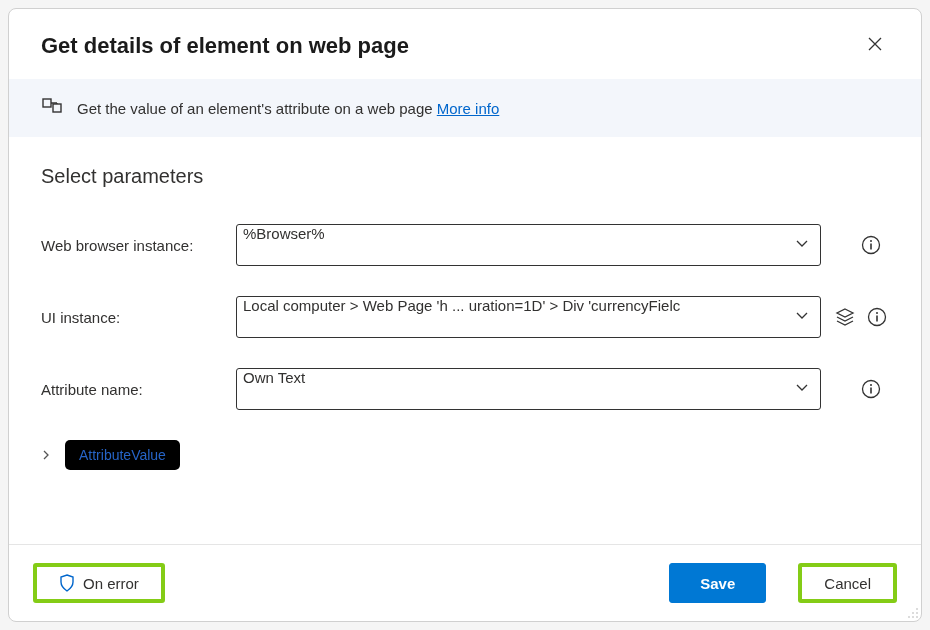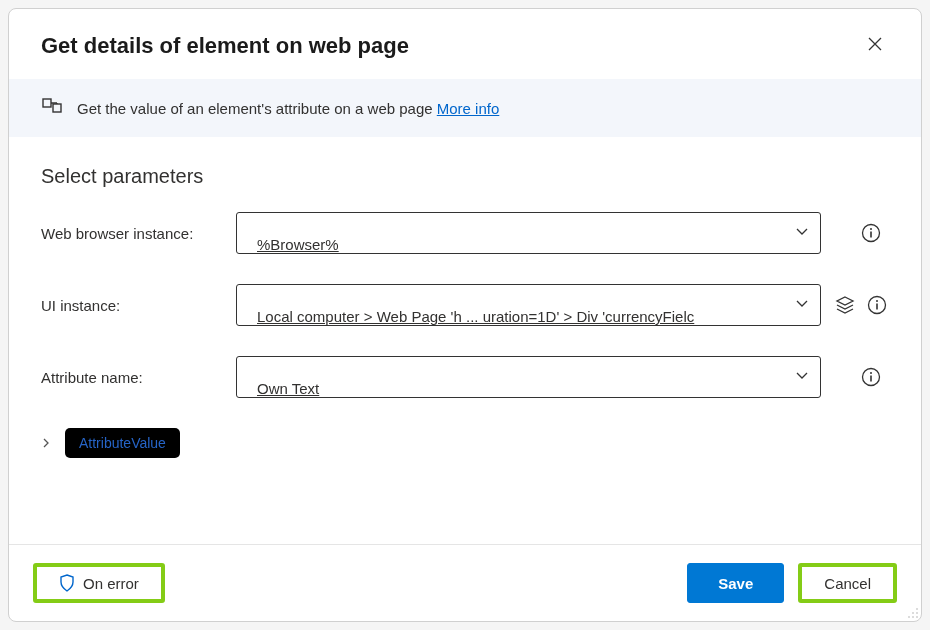--- a/index.html
+++ b/index.html
@@ -61,21 +61,21 @@
       text-decoration: underline;
       cursor: pointer;
     }
     .body {
       padding: 28px 32px 0 32px;
       flex: 1;
     }
     .section-title {
       font-size: 20px;
       color: #323130;
-      margin-bottom: 24px;
+      margin-bottom: 36px;
       font-weight: 400;
     }
     .field-row {
       display: flex;
       align-items: center;
       margin-bottom: 30px;
     }
     .field-label {
       width: 195px;
       font-size: 15px;
@@ -83,30 +83,29 @@
     }
     .field-control {
       position: relative;
       width: 585px;
     }
     .combo {
       width: 100%;
       height: 42px;
       border: 1px solid #333;
       border-radius: 3px;
-      padding: 0 40px 0 20px;
-      font-size: 15px;
-      color: #323130;
-      display: flex;
-      align-items: flex-end;
+      padding: 0 40px 0 6px;
+      font-size: 15px;
+      color: #323130;
+      display: flex;
+      align-items: flex-start;
       background: #fff;
       cursor: pointer;
       overflow: hidden;
       white-space: nowrap;
-      text-decoration: underline;
     }
     .chevron {
       position: absolute;
       right: 12px;
       top: 50%;
       transform: translateY(-50%);
       pointer-events: none;
     }
     .field-trailing {
       display: flex;
@@ -166,21 +165,21 @@
     }
     .btn-primary {
       background: #0078d4;
       border: 1px solid #0078d4;
       color: #fff;
       font-weight: 600;
       padding: 0 30px;
     }
     .footer-right {
       display: flex;
-      gap: 14px;
+      gap: 32px;
     }
     .resize-grip {
       position: absolute;
       right: 2px;
       bottom: 2px;
       width: 14px;
       height: 14px;
       opacity: 0.4;
     }
   </style>

